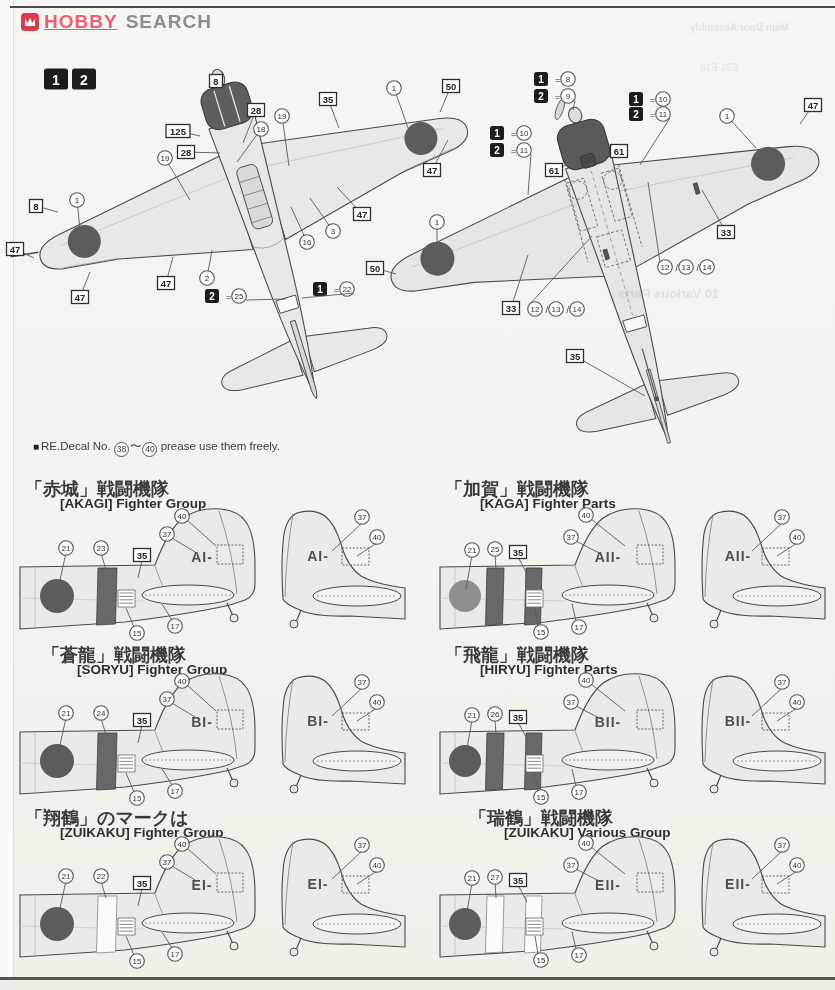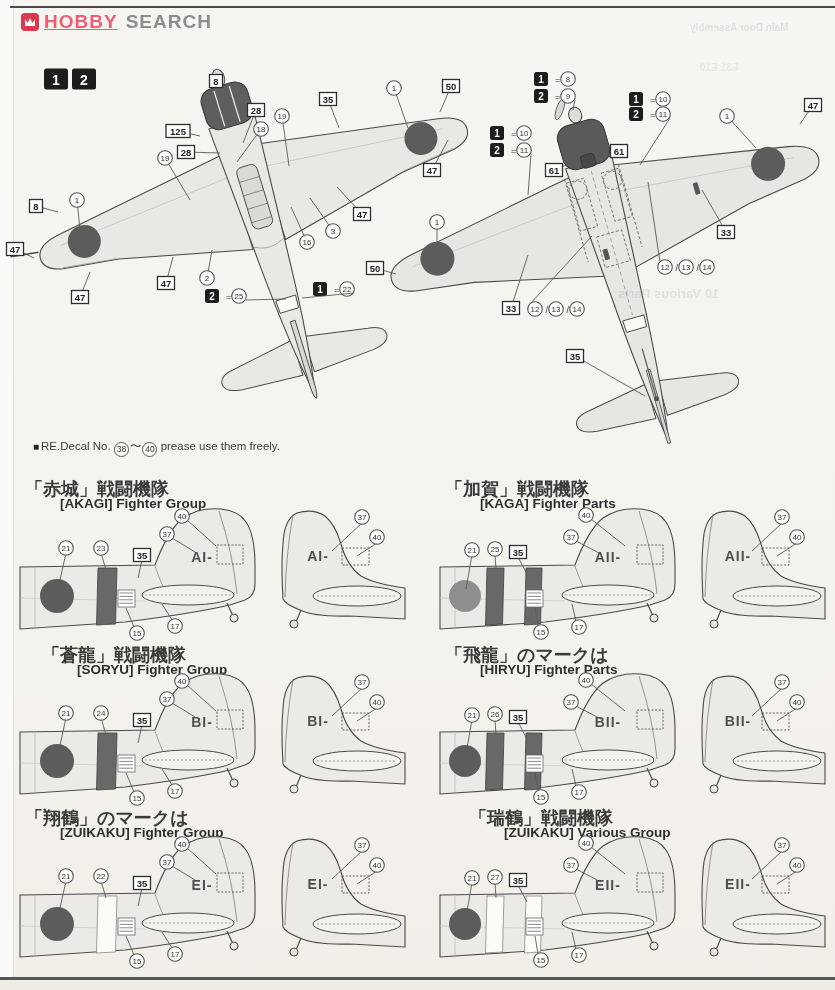--- a/index.html
+++ b/index.html
@@ -279,21 +279,21 @@
       </div>
       <div class="group-label" style="left: 445px; top: 482px;">
         <span class="jp">「加賀」戦闘機隊</span>
         <span class="en">[KAGA] Fighter Parts</span>
       </div>
       <div class="group-label" style="left: 25px; top: 648px; margin-left: 17px;">
         <span class="jp">「蒼龍」戦闘機隊</span>
         <span class="en">[SORYU] Fighter Group</span>
       </div>
       <div class="group-label" style="left: 445px; top: 648px;">
-        <span class="jp">「飛龍」のマークは</span>
+        <span class="jp">「飛龍」戦闘機隊</span>
         <span class="en">[HIRYU] Fighter Parts</span>
       </div>
       <div class="group-label" style="left: 25px; top: 811px;">
         <span class="jp">「翔鶴」のマークは</span>
         <span class="en">[ZUIKAKU] Fighter Group</span>
       </div>
       <div class="group-label" style="left: 469px; top: 811px;">
         <span class="jp">「瑞鶴」戦闘機隊</span>
         <span class="en">[ZUIKAKU] Various Group</span>
       </div>

